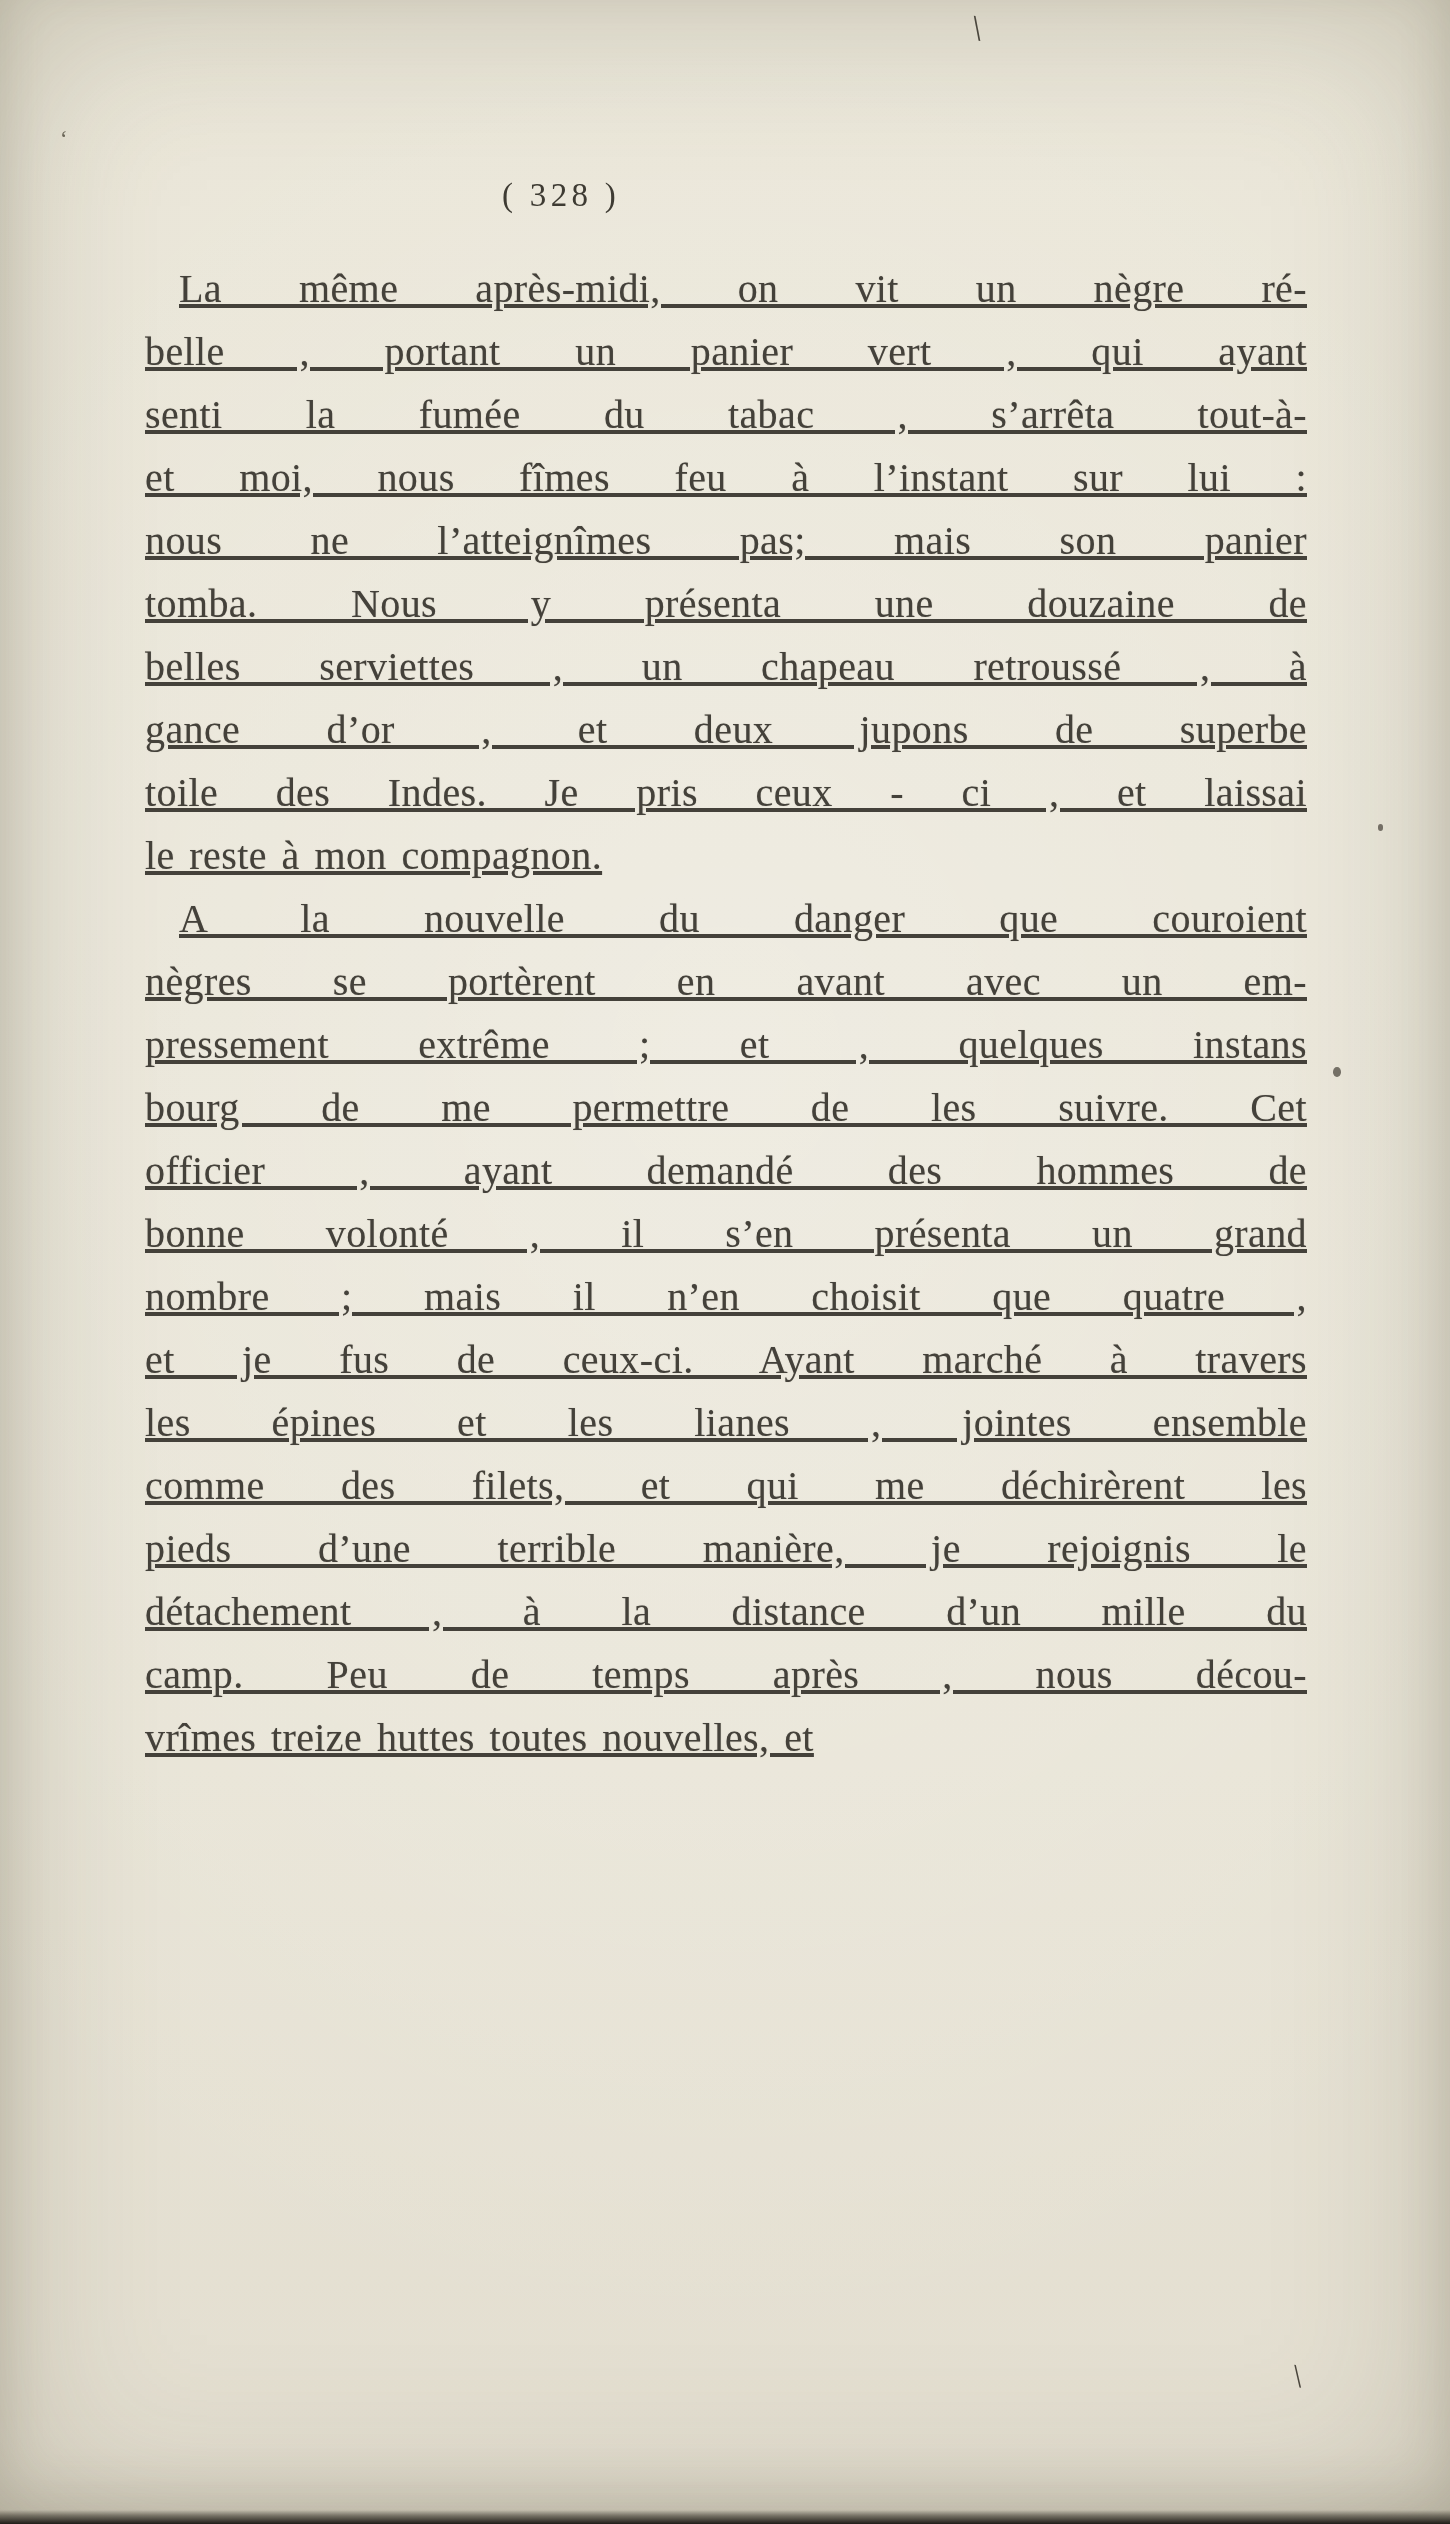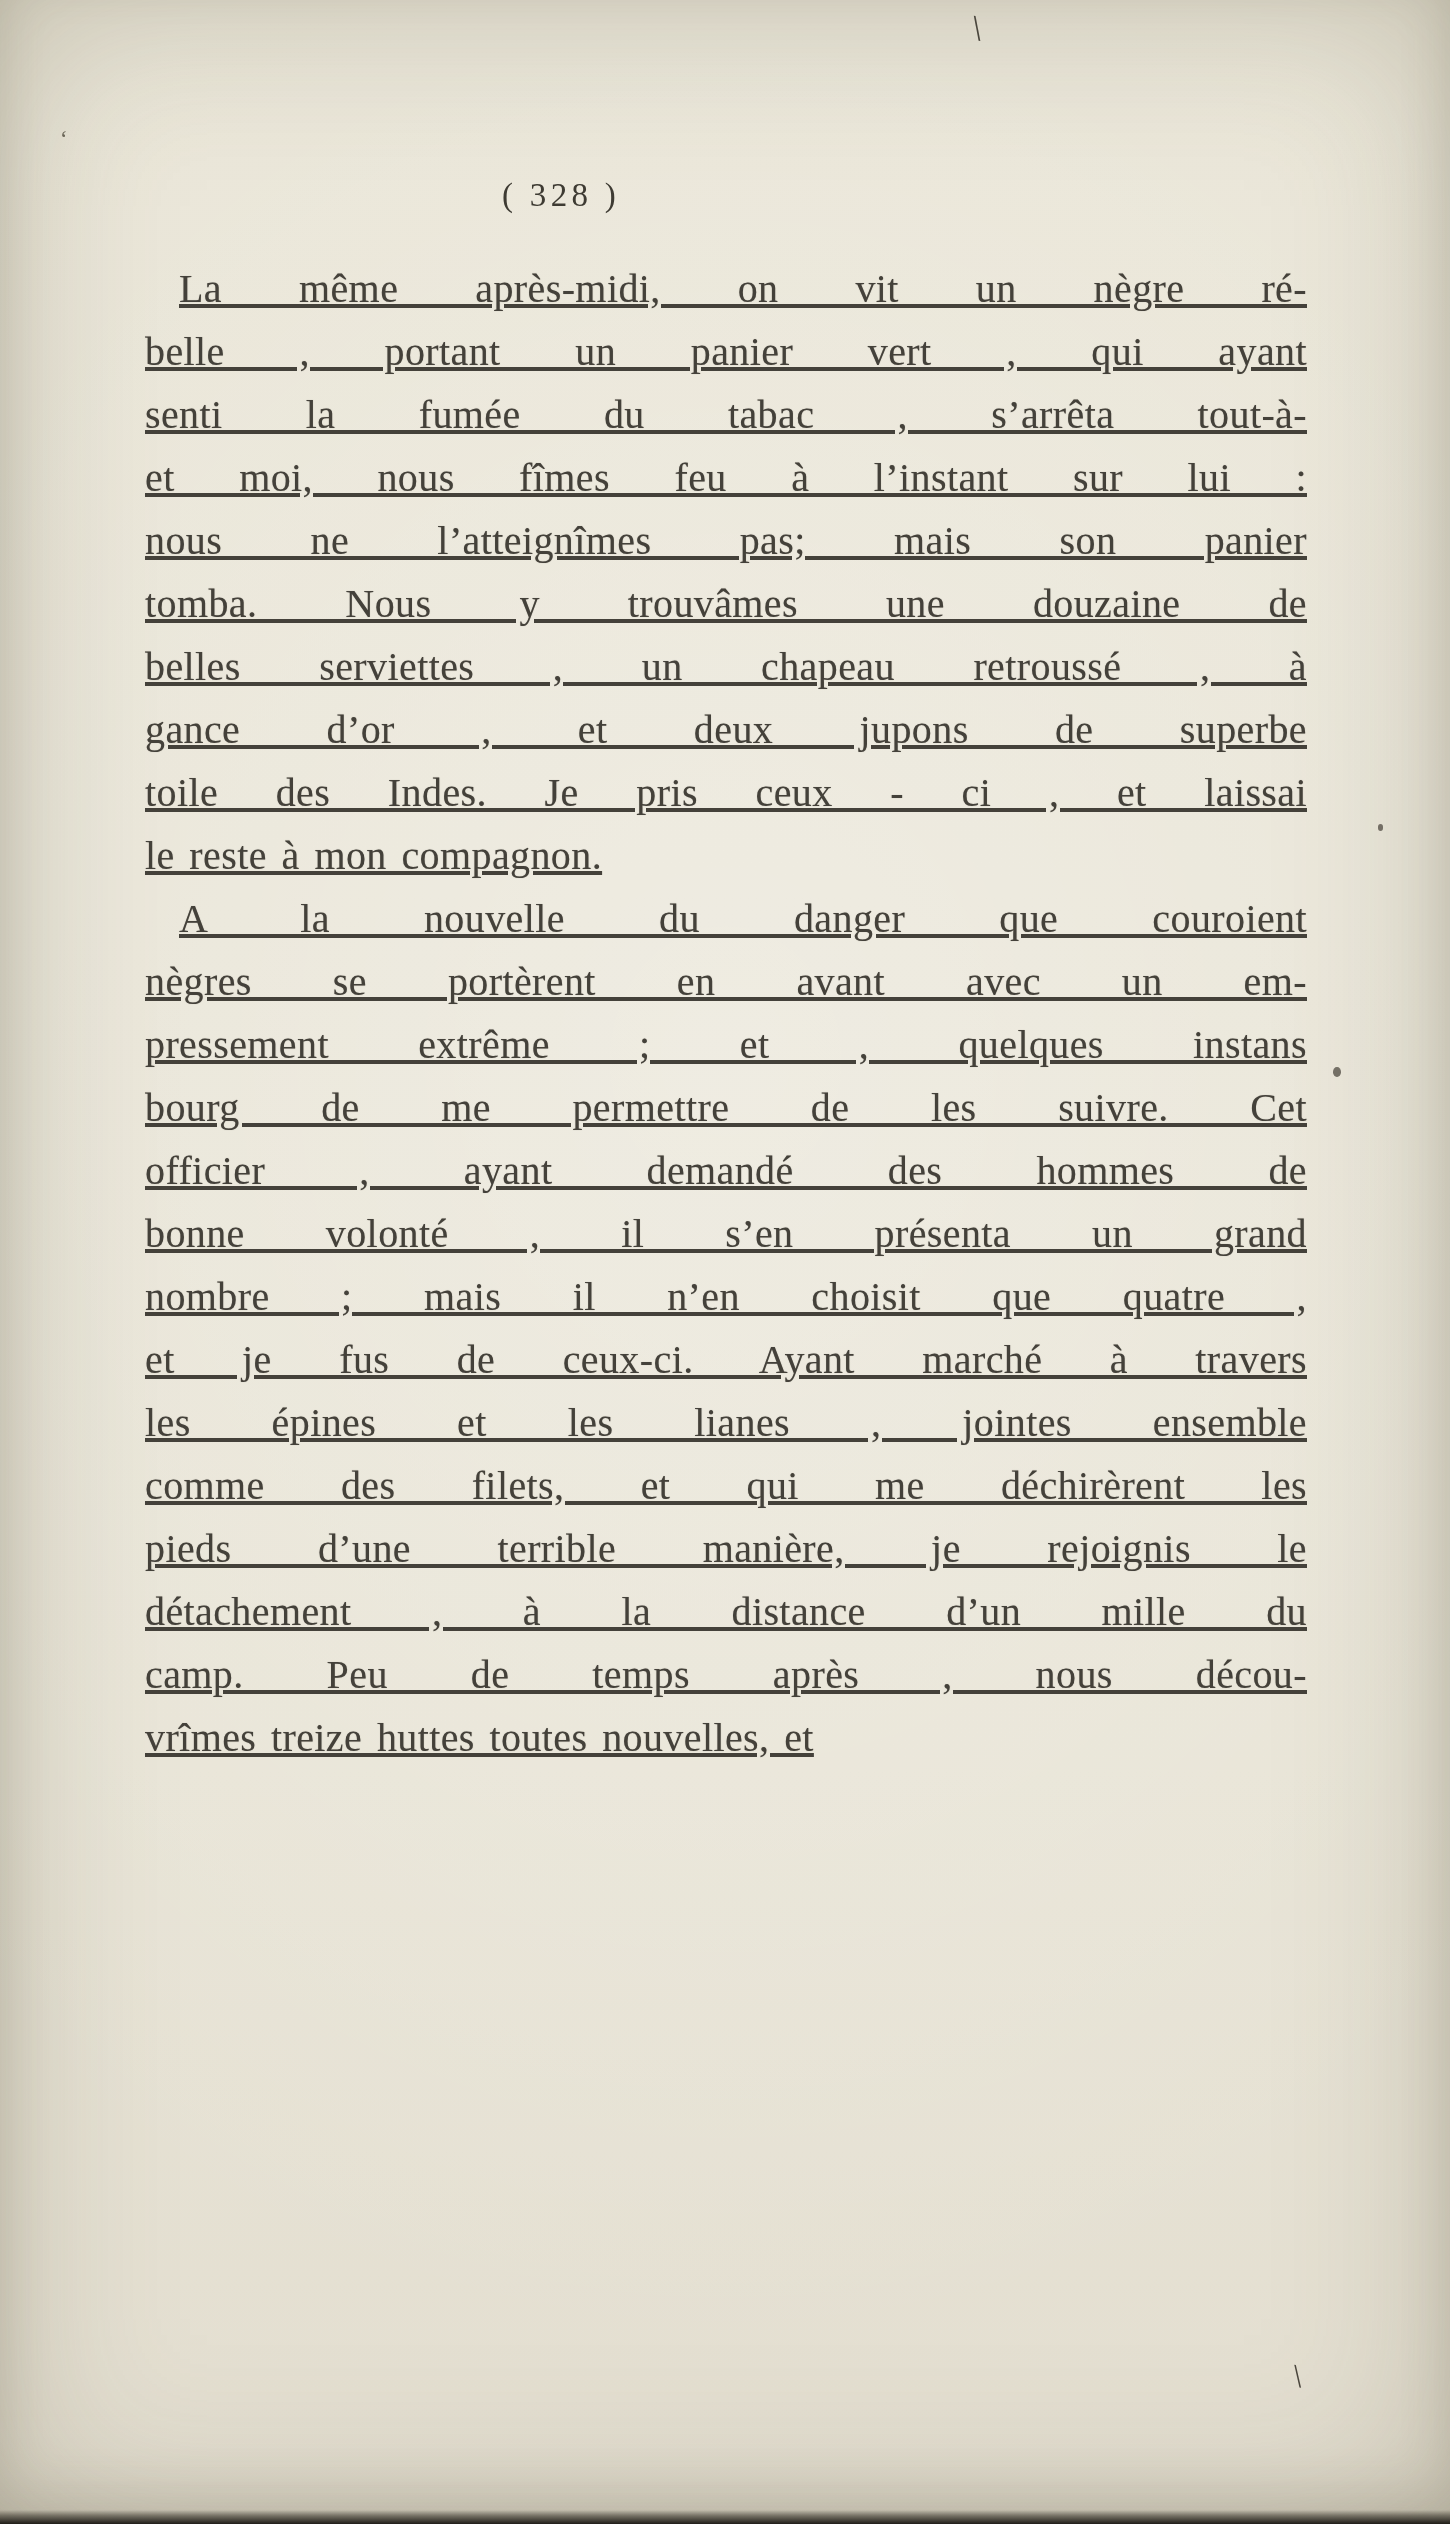--- a/index.html
+++ b/index.html
@@ -82,21 +82,21 @@
   <div class="folio">( 328 )</div>
 
   <div class="text-block">
 
     <div>
       <span class="line indent">La même après-midi, on vit un nègre ré-</span>
       <span class="line">belle , portant un panier vert , qui ayant</span>
       <span class="line">senti la fumée du tabac , s’arrêta tout-à-</span>
       <span class="line">et moi, nous fîmes feu à l’instant sur lui :</span>
       <span class="line">nous ne l’atteignîmes pas; mais son panier</span>
-      <span class="line">tomba. Nous y trouvâmes une douzaine de</span>
+      <span class="line">tomba. Nous y présenta une douzaine de</span>
       <span class="line">belles serviettes , un chapeau retroussé , à</span>
       <span class="line">gance d’or , et deux jupons de superbe</span>
       <span class="line">toile des Indes. Je pris ceux - ci , et laissai</span>
       <span class="line last">le reste à mon compagnon.</span>
     </div>
 
     <div>
       <span class="line indent">A la nouvelle du danger que couroient</span>
       <span class="line">nègres se portèrent en avant avec un em-</span>
       <span class="line">pressement extrême ; et , quelques instans</span>

